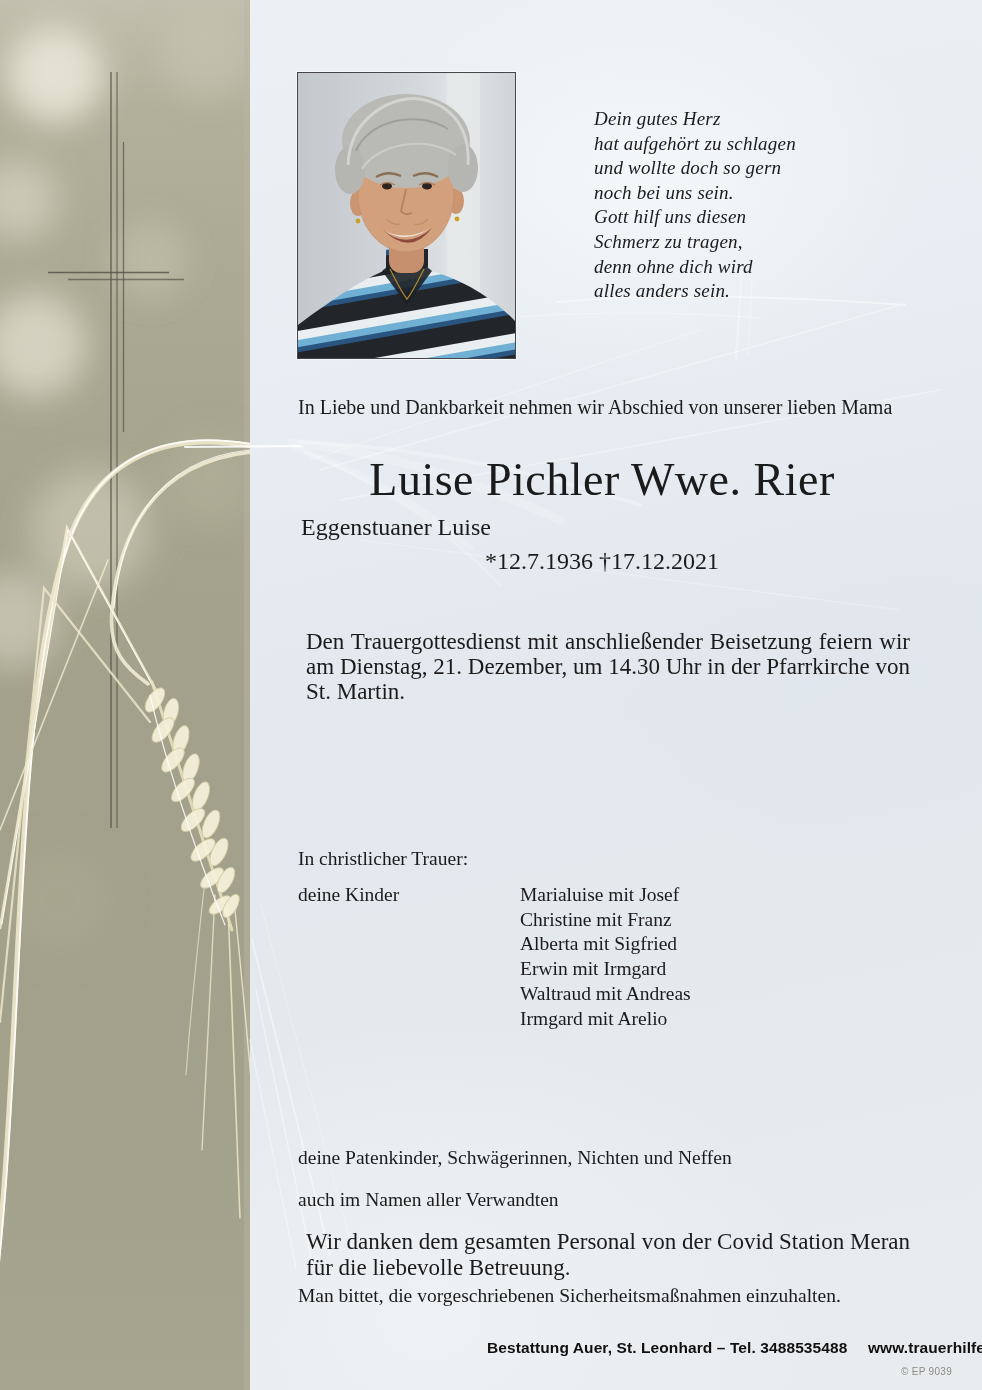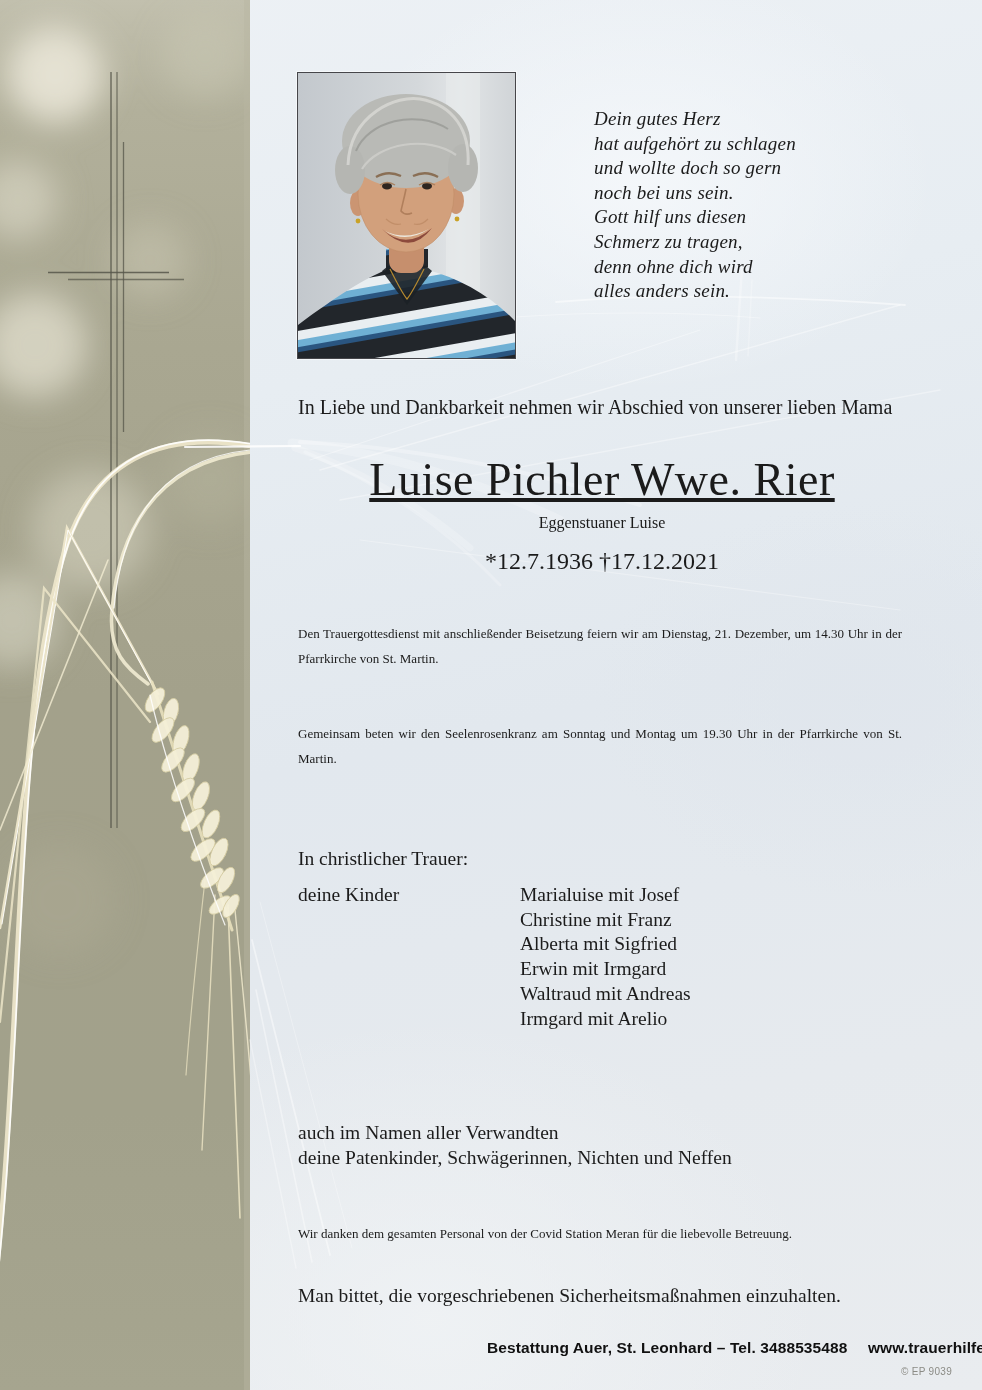--- a/index.html
+++ b/index.html
@@ -16,33 +16,33 @@
   .band{position:absolute;left:0;top:0;}
   .sheen{position:absolute;left:0;top:0;pointer-events:none;}
   .photo-frame{
     position:absolute;left:297px;top:72px;width:217px;height:285px;
     border:1px solid #46464a; box-shadow:0 0 0 1px rgba(255,255,255,.5);
     background:#cdd2d6;
   }
   .poem{position:absolute;left:594px;top:107px;font-size:19px;line-height:24.6px;font-style:italic;letter-spacing:.2px;}
   .intro{position:absolute;left:298px;top:396px;font-size:20px;white-space:nowrap;}
   .name{position:absolute;left:292px;top:453px;width:620px;margin:0;text-align:center;
-        font-size:46px;font-weight:400;letter-spacing:.5px;text-decoration:underline;}
-  .nickname{position:absolute;left:292px;top:514px;width:620px;text-align:center;font-size:16px;}
+        font-size:46px;font-weight:400;letter-spacing:.5px;}
+  .nickname{position:absolute;left:301px;top:514px;width:620px;text-align:left;font-size:24px;}
   .dates{position:absolute;left:292px;top:548px;width:620px;text-align:center;font-size:24px;}
   .dates .death{}
-  .para{position:absolute;left:298px;width:604px;margin:0;font-size:13px;line-height:25px;text-align:justify;}
+  .para{position:absolute;left:298px;width:604px;margin:8px;font-size:23px;line-height:25px;text-align:justify;}
   #p-funeral{top:621px;}
   #p-rosary{top:721px;}
   #thanks{top:1221px;line-height:25.5px;}
   .line{position:absolute;left:298px;font-size:19.5px;white-space:nowrap;}
   #places{top:809px;}
   #mourning{top:848px;}
   #patenkinder{top:1147px;}
-  #verwandte{top:1122px;}
+  #verwandte{top:1189px;}
   #safety{top:1285px;}
   .family-row{position:absolute;left:298px;width:640px;font-size:19.5px;line-height:24.7px;}
   .family-row .flabel{position:absolute;left:0;top:0;white-space:nowrap;}
   .family-row .fvalues{margin-left:222px;}
   #fam-kinder{top:883px;}
   #fam-enkel{top:1047px;}
   #fam-bruder{top:1109px;}
   .footer{
     position:absolute;left:487px;top:1339px;white-space:nowrap;
     font-family:"Liberation Sans","DejaVu Sans",sans-serif;
@@ -214,21 +214,20 @@
   <div class="intro">In Liebe und Dankbarkeit nehmen wir Abschied von unserer lieben Mama</div>
 
   <h1 class="name">Luise Pichler Wwe. Rier</h1>
   <div class="nickname">Eggenstuaner Luise</div>
   <div class="dates">
     <span class="birth">*12.7.1936</span>
     <span class="death">†17.12.2021</span>
   </div>
 
   <p class="para" id="p-funeral">Den Trauergottesdienst mit anschließender Beisetzung feiern wir am Dienstag, 21. Dezember, um 14.30 Uhr in der Pfarrkirche von St. Martin.</p>
-  <p class="para" id="p-rosary">Gemeinsam beten wir den Seelenrosenkranz am Sonntag und Montag um 19.30 Uhr in der Pfarrkirche von St. Martin.</p>
 
   <div class="line" id="mourning">In christlicher Trauer:</div>
 
   <div class="family-row" id="fam-kinder">
     <span class="flabel">deine Kinder</span>
     <div class="fvalues">
       <div>Marialuise mit Josef</div>
       <div>Christine mit Franz</div>
       <div>Alberta mit Sigfried</div>
       <div>Erwin mit Irmgard</div>

